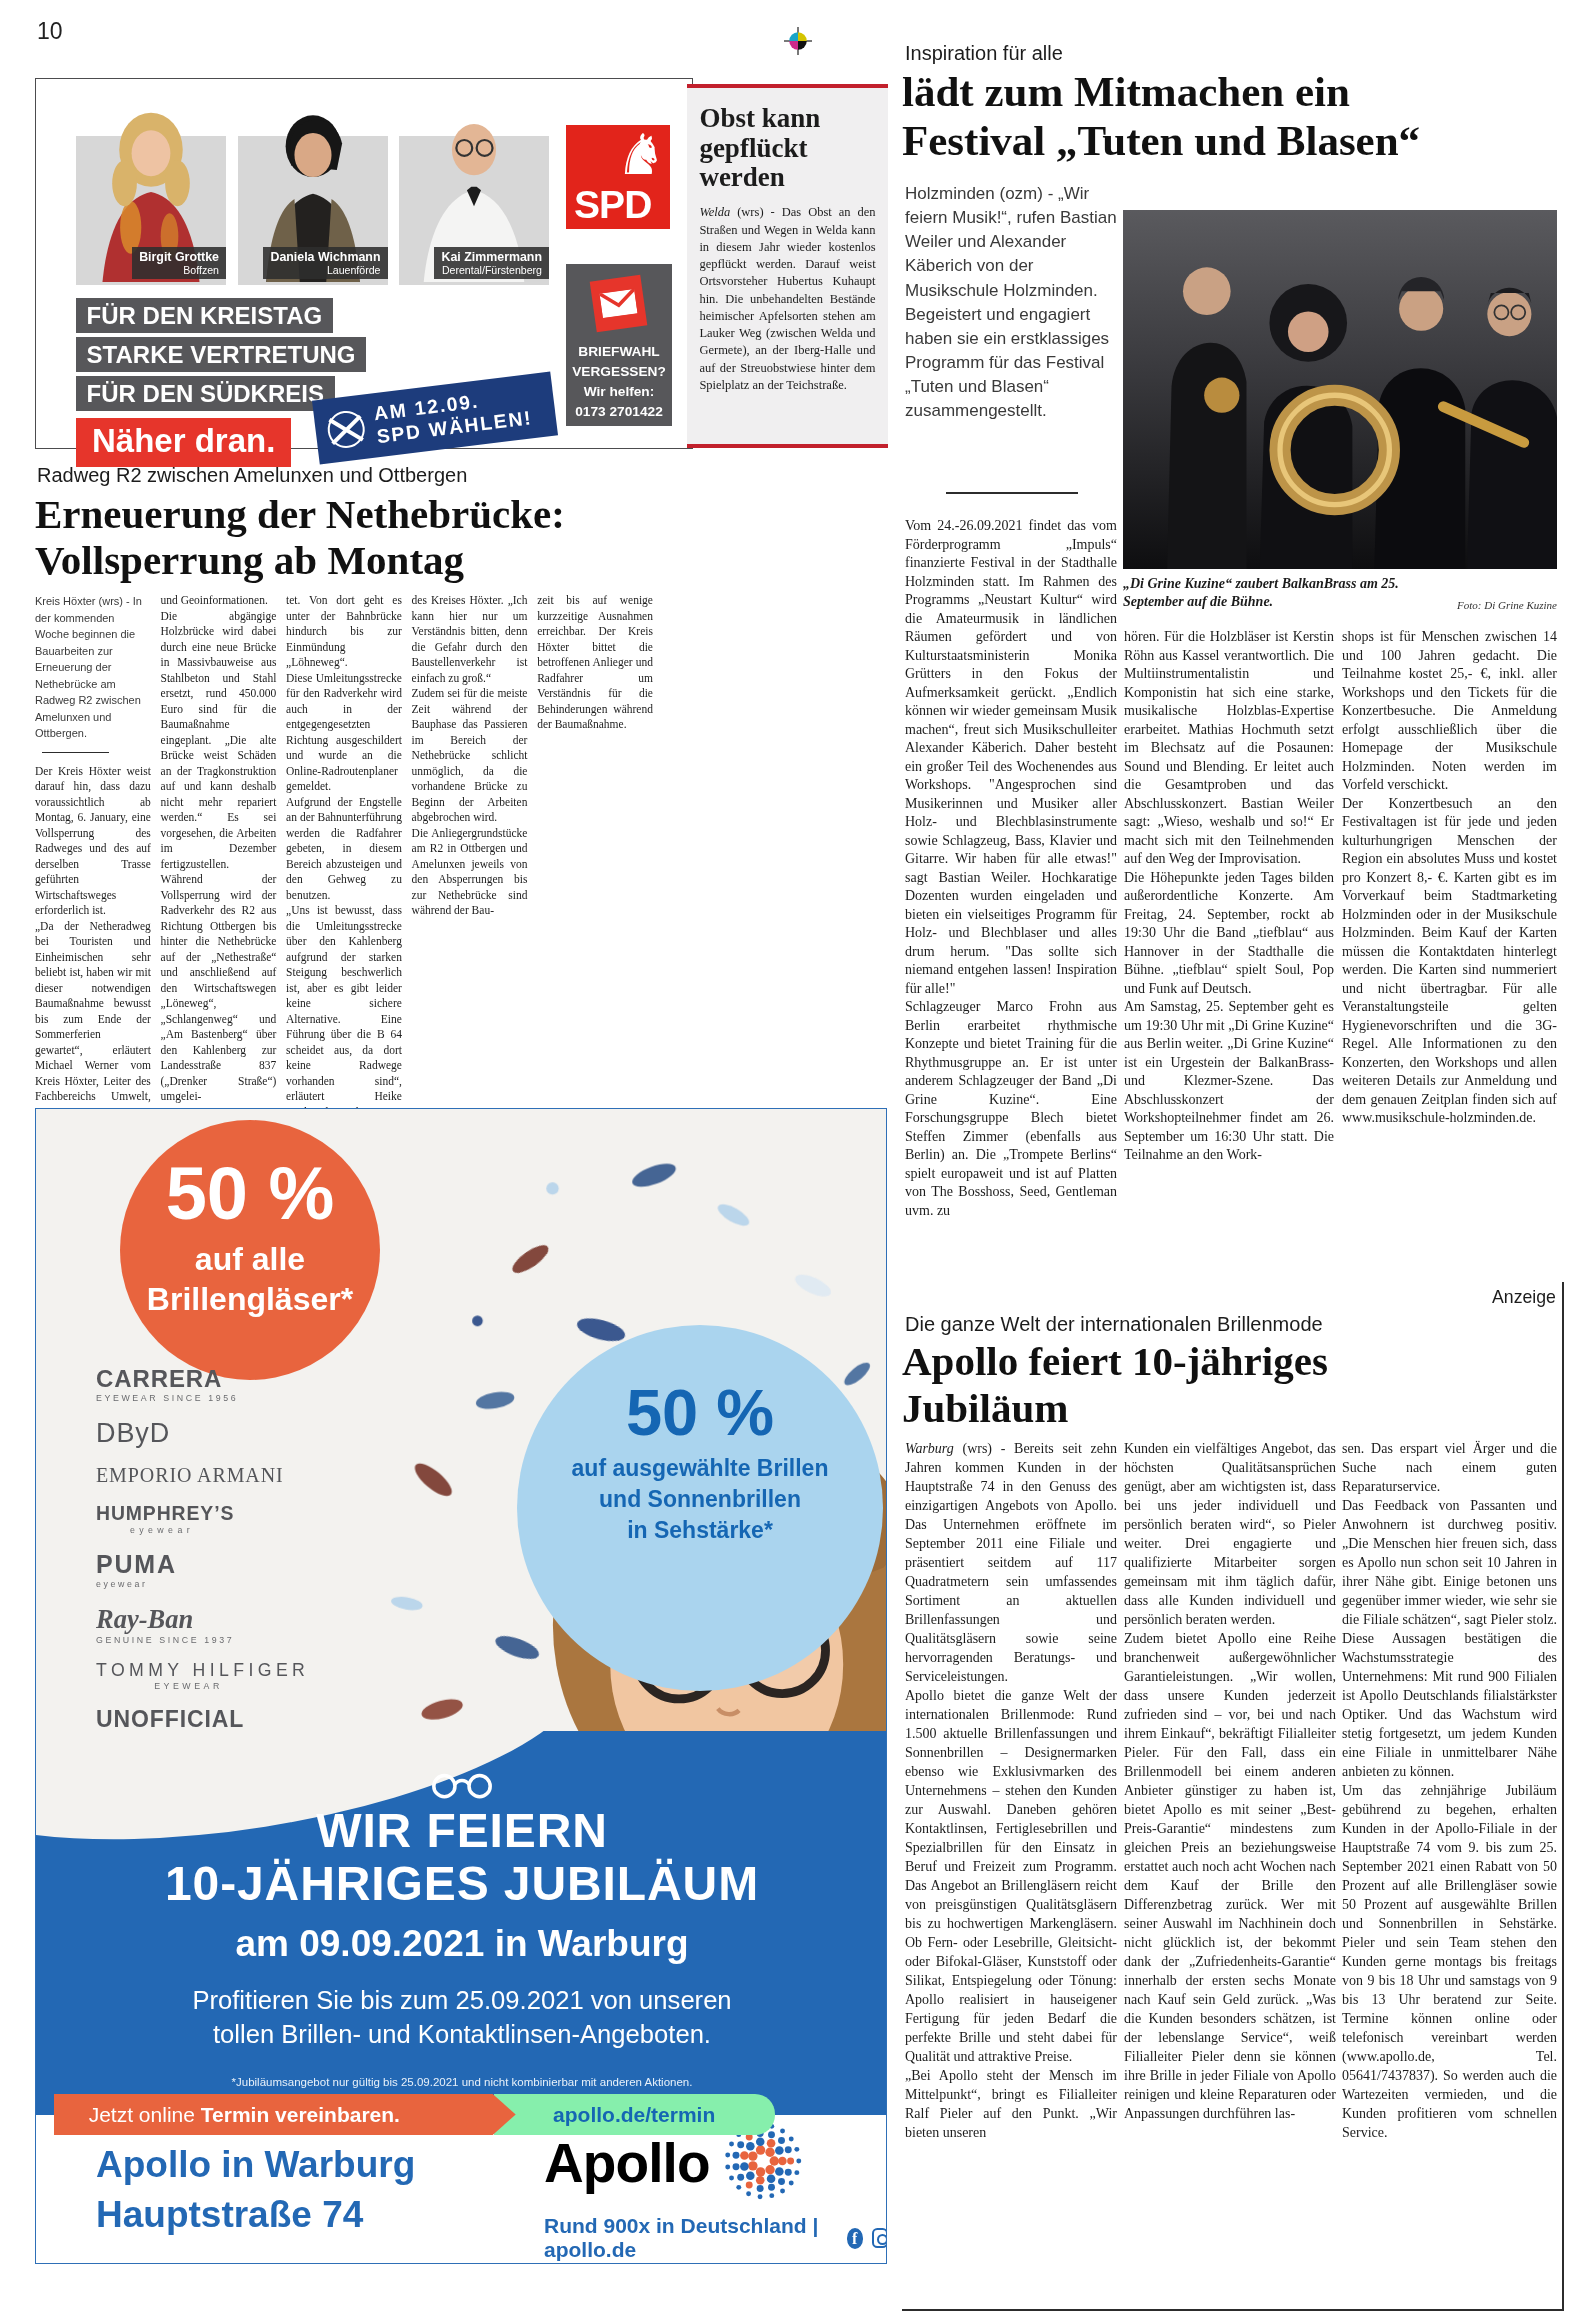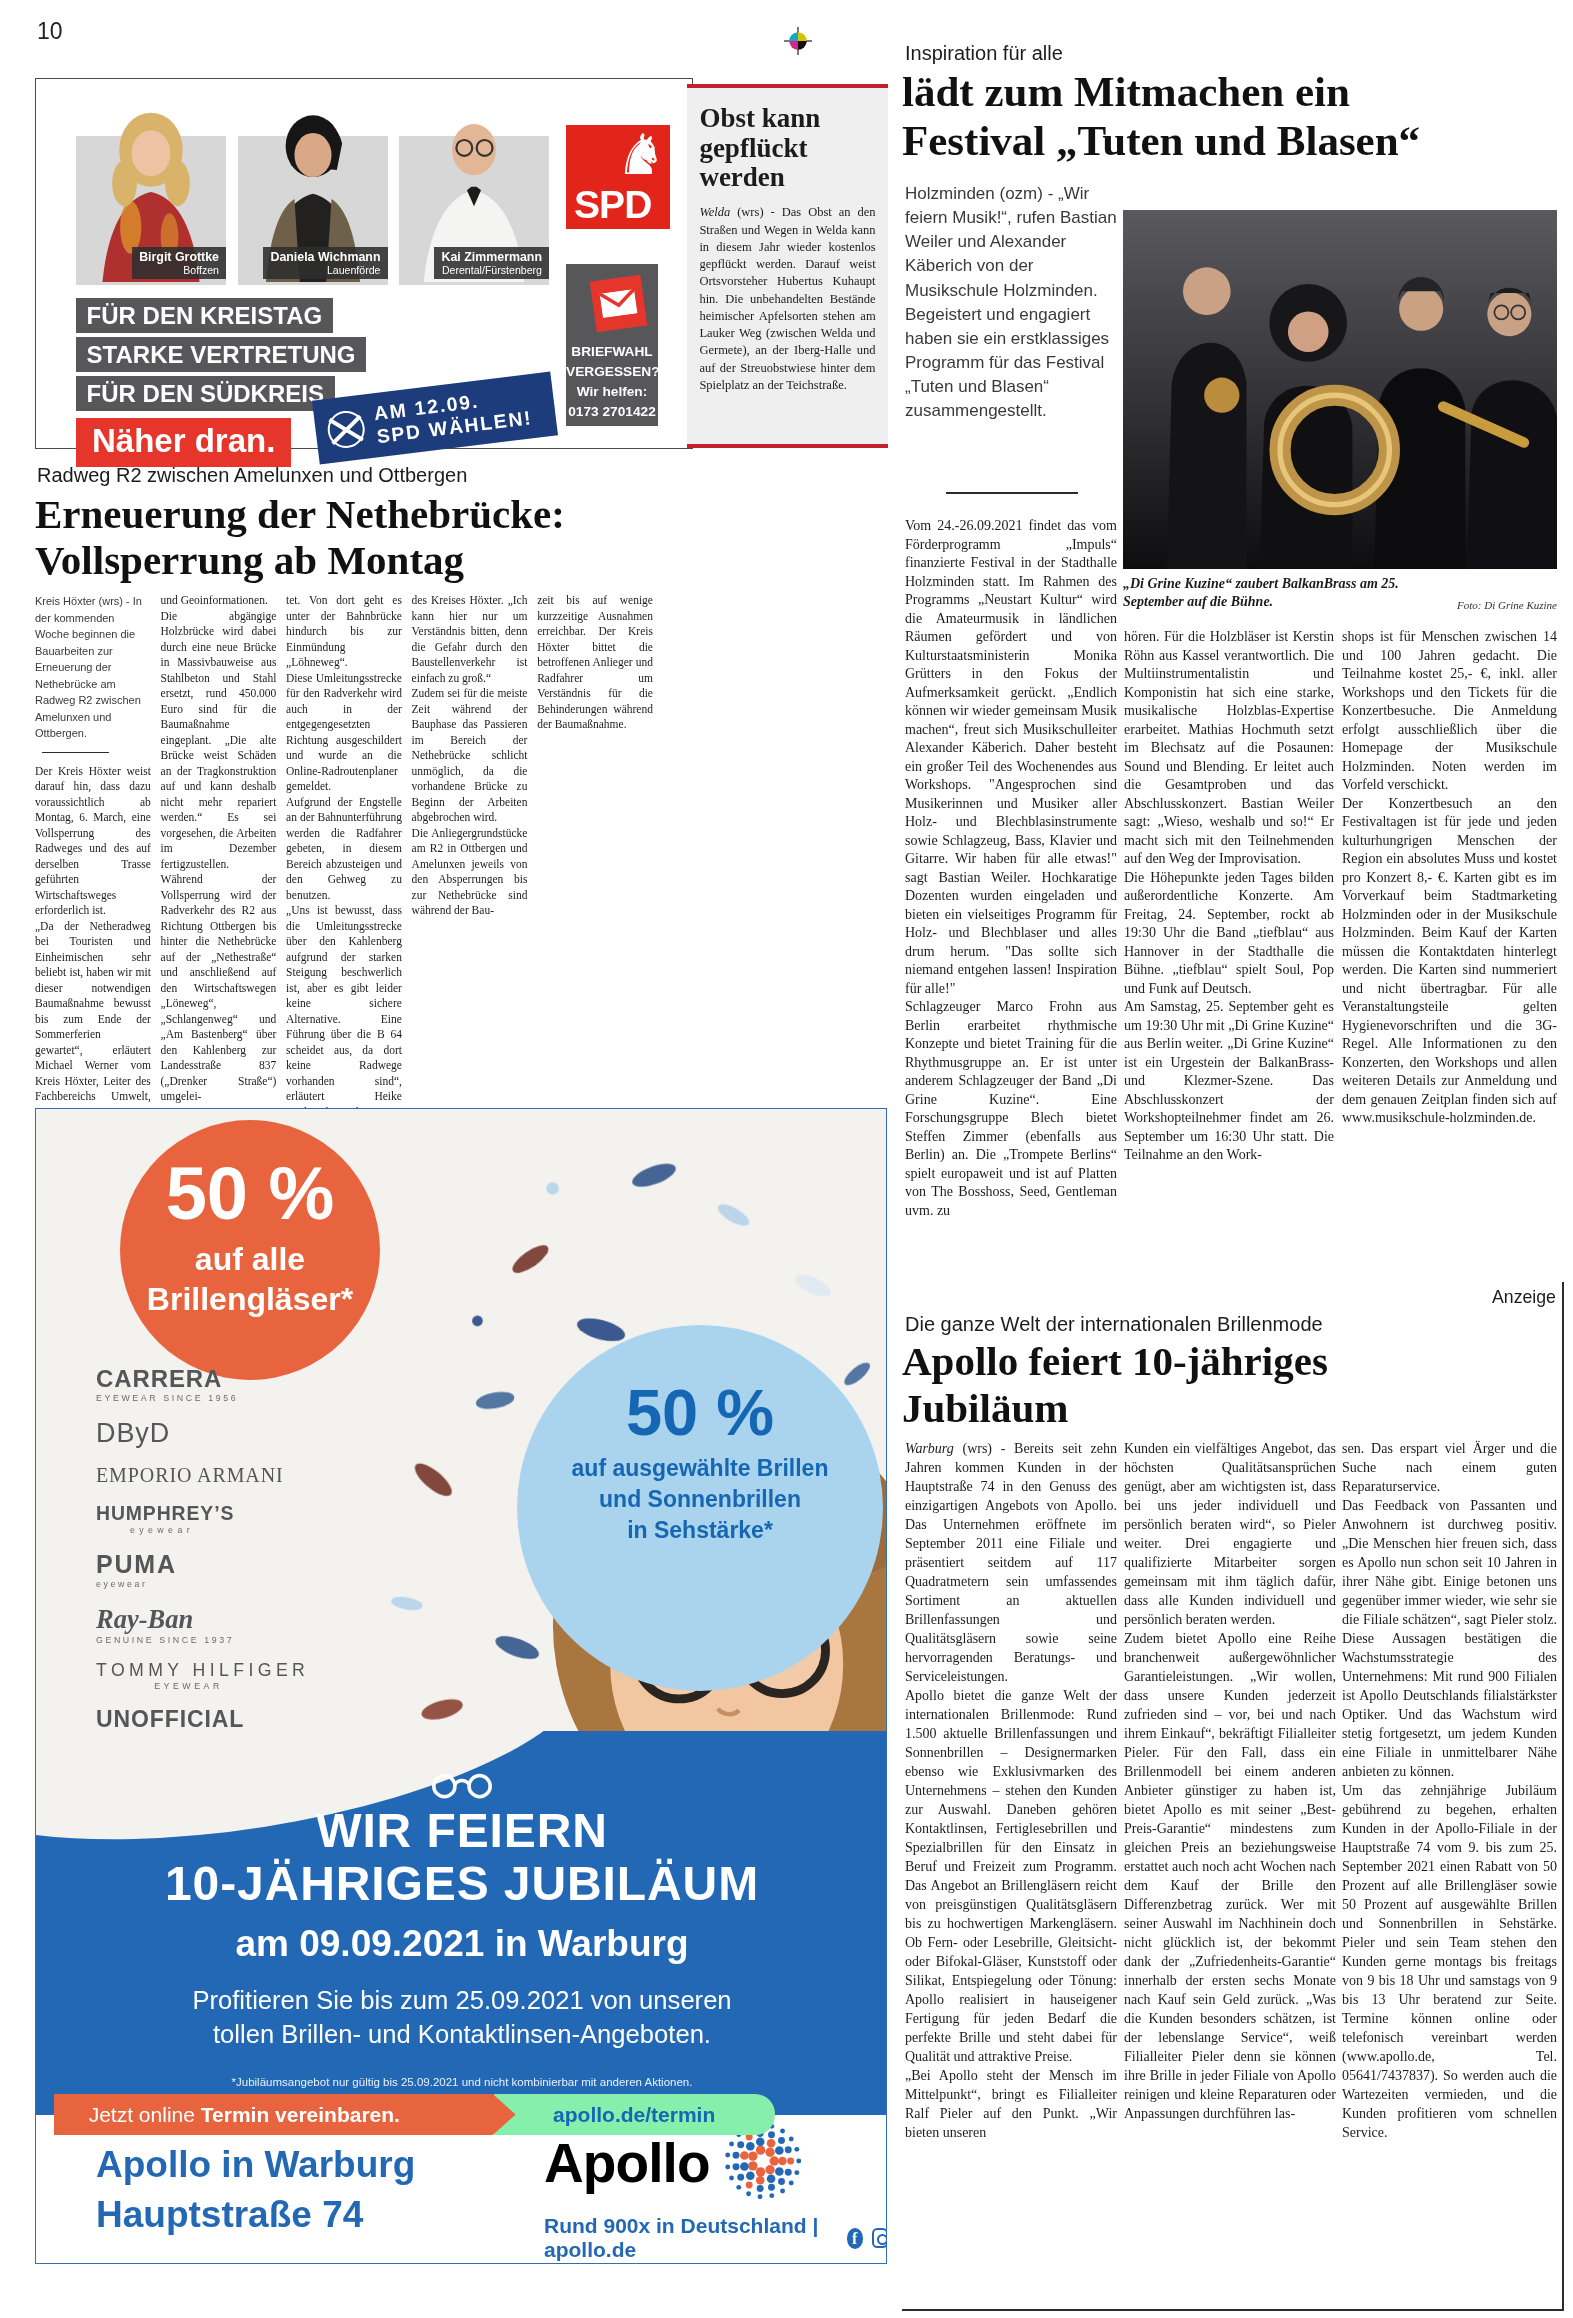--- a/index.html
+++ b/index.html
@@ -26,21 +26,21 @@
   .spd-logo .txt { position:absolute; left:8px; bottom:1.8px; color:#fff; font-family:"Liberation Sans",sans-serif; font-weight:bold; font-size:39px; letter-spacing:-0.9px; }
   .spd-horse { position:absolute; right:3.5px; top:1.8px; font-size:56px; color:#fff; line-height:1; transform:scaleX(-1); font-family:"DejaVu Sans",sans-serif; }
   .slogan-line { position:absolute; left:40px; background:#57575a; color:#fff; font-family:"Liberation Sans",sans-serif; font-weight:bold; font-size:24px; padding:3.5px 10.6px; white-space:nowrap; }
   .sl1 { top:219px; } .sl2 { top:258px; } .sl3 { top:297px; }
   .spd-claim { position:absolute; left:40px; top:339px; background:#e6352b; color:#fff; font-family:"Liberation Sans",sans-serif; font-weight:bold; font-size:33px; padding:4.4px 16px 7px; }
   .stamp { position:absolute; left:279px; top:307px; width:240px; height:64px; background:#1d3c7c; transform:rotate(-7deg); display:flex; align-items:center; gap:10.6px; padding:0 12.4px; color:#fff; }
   .stamp .cross { width:37px; height:37px; border:2.6px solid #fff; border-radius:50%; position:relative; flex:0 0 auto; }
   .stamp .cross:before, .stamp .cross:after { content:""; position:absolute; left:-3.5px; top:15px; width:39px; height:3.5px; background:#fff; }
   .stamp .cross:before { transform:rotate(38deg); } .stamp .cross:after { transform:rotate(-38deg); }
   .stamp .lines { font-family:"Liberation Sans",sans-serif; font-weight:bold; font-size:19.4px; line-height:1.2; letter-spacing:1.8px; }
-  .briefwahl { position:absolute; left:530px; top:185px; width:92px; height:162px; background:#57575a; color:#fff; text-align:center; }
+  .briefwahl { position:absolute; left:530px; top:185px; width:106px; height:162px; background:#57575a; color:#fff; text-align:center; }
   .envelope { position:absolute; left:27px; top:14px; width:51px; height:51px; background:#e6352b; transform:rotate(-8deg); }
   .envelope svg { position:absolute; left:8px; top:13.2px; }
   .bw-lines { position:absolute; left:0; right:0; top:78px; font-family:"Liberation Sans",sans-serif; font-weight:bold; font-size:13.7px; line-height:1.45; }
 
   
   .obst { left:687px; top:84px; width:201px; height:364px; background:#f0eff0; border-top:4.4px solid #c2202c; border-bottom:4.4px solid #c2202c; padding:12.4px 12.4px 0; }
   .obst h2 { font-size:27px; line-height:1.1; font-weight:bold; margin-top:3.5px; }
   .obst .body { margin-top:11.5px; font-size:12.5px; line-height:1.38; text-align:justify; }
 
   
@@ -294,21 +294,21 @@
 
 <div class="abs kicker br-kicker">Radweg R2 zwischen Amelunxen und Ottbergen</div>
 <div class="abs headline br-headline">
   <div>Erneuerung der Nethebrücke:</div>
   <div>Vollsperrung ab Montag</div>
 </div>
 <div class="abs br-cols">
   <div class="br-col">
     <div class="br-lead">Kreis Höxter (wrs) - In der kommenden Woche beginnen die Bauarbeiten zur Erneuerung der Nethebrücke am Radweg R2 zwischen Amelunxen und Ottbergen.</div>
     <div class="br-sep"></div>
-    <p>Der Kreis Höxter weist darauf hin, dass dazu voraussichtlich ab Montag, 6. March, eine Vollsperrung des Radweges und des auf derselben Trasse geführten Wirtschaftsweges erforderlich ist.</p>
+    <p>Der Kreis Höxter weist darauf hin, dass dazu voraussichtlich ab Montag, 6. January, eine Vollsperrung des Radweges und des auf derselben Trasse geführten Wirtschaftsweges erforderlich ist.</p>
     <p>„Da der Netheradweg bei Touristen und Einheimischen sehr beliebt ist, haben wir mit dieser notwendigen Baumaßnahme bewusst bis zum Ende der Sommerferien gewartet“, erläutert Michael Werner vom Kreis Höxter, Leiter des Fachbereichs Umwelt, Bauen</p>
   </div>
   <div class="br-col">
     <p>und Geoinformationen.</p>
     <p>Die abgängige Holzbrücke wird dabei durch eine neue Brücke in Massivbauweise aus Stahlbeton und Stahl ersetzt, rund 450.000 Euro sind für die Baumaßnahme eingeplant. „Die alte Brücke weist Schäden an der Tragkonstruktion auf und kann deshalb nicht mehr repariert werden.“ Es sei vorgesehen, die Arbeiten im Dezember fertigzustellen.</p>
     <p>Während der Vollsperrung wird der Radverkehr des R2 aus Richtung Ottbergen bis hinter die Nethebrücke auf der „Nethestraße“ und anschließend auf den Wirtschaftswegen „Löneweg“, „Schlangenweg“ und „Am Bastenberg“ über den Kahlenberg zur Landesstraße 837 („Drenker Straße“) umgelei-</p>
   </div>
   <div class="br-col">
     <p>tet. Von dort geht es unter der Bahnbrücke hindurch bis zur Einmündung „Löhneweg“.</p>
     <p>Diese Umleitungsstrecke für den Radverkehr wird auch in der entgegengesetzten Richtung ausgeschildert und wurde an die Online-Radroutenplaner gemeldet.</p>

